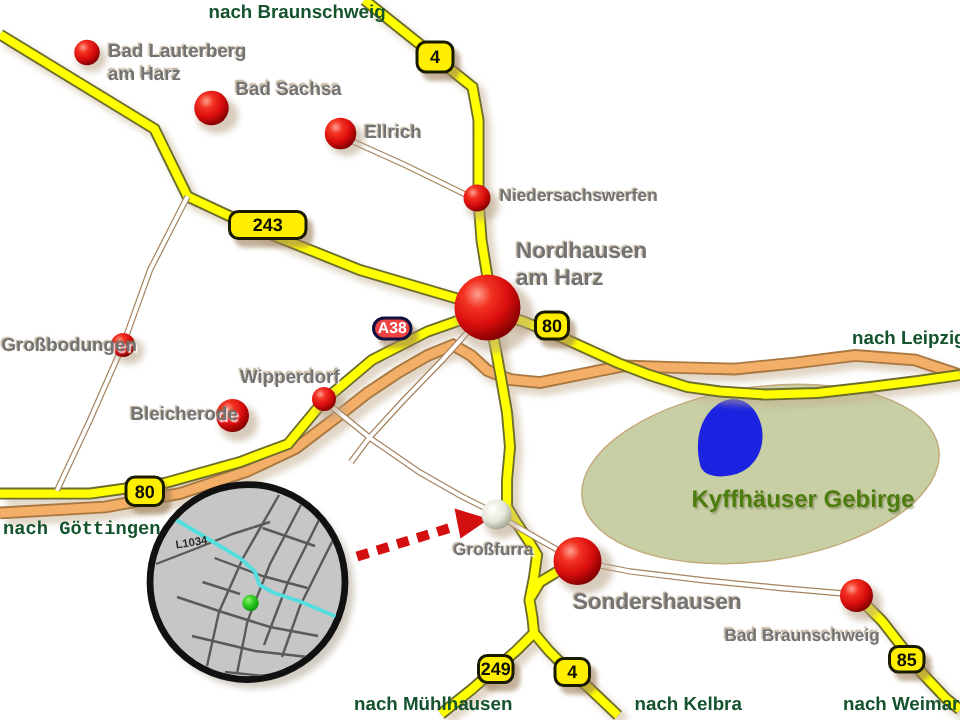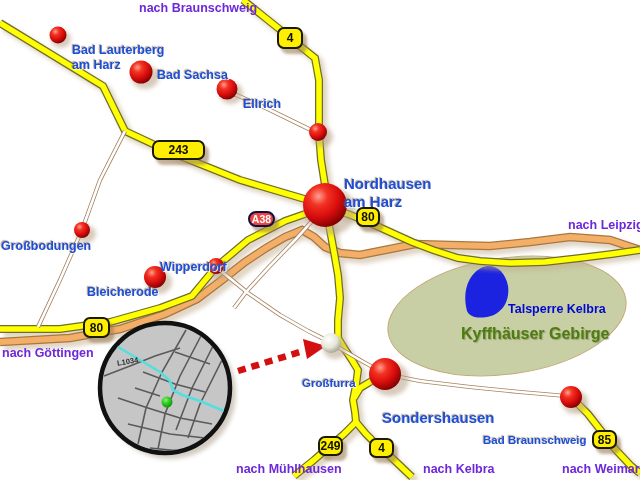--- a/index.html
+++ b/index.html
@@ -1,22 +1,22 @@
 <!DOCTYPE html>
 <html><head>
 <meta charset="utf-8">
 <style>
   html,body{margin:0;padding:0;background:#fff;}
   #stage{position:relative;width:640px;height:480px;background:#ffffff;overflow:hidden;
          font-family:"Liberation Sans",sans-serif;}
   #roads-svg{position:absolute;left:0;top:0;}
   .lbl{position:absolute;white-space:nowrap;}
-  .dir{font-weight:bold;font-size:12.5px;color:#6d28d9;}
-  .city{font-weight:bold;font-size:12.5px;color:#1d4ed8;line-height:15px;
-        text-shadow:1px 1px 1px rgba(255,255,255,.95), -1px -1px 1px rgba(125,95,50,.55);margin-top:16px;}
+  .dir{font-weight:bold;font-size:12.5px;color:#14532d;}
+  .city{font-weight:bold;font-size:12.5px;color:#737373;line-height:15px;
+        text-shadow:1px 1px 1px rgba(255,255,255,.95), -1px -1px 1px rgba(125,95,50,.55);}
   .city-sm{font-size:11.5px;line-height:13px;}
   .city-lg{font-size:15px;line-height:18px;}
   .lake-lbl{font-weight:bold;font-size:12.5px;color:#0008d0;}
   .region-lbl{font-weight:bold;font-size:16px;color:#4d7c0f;
         text-shadow:1px 1px 1px rgba(120,120,80,.55);}
   .inset-lbl{font-weight:bold;font-size:7.5px;color:#2a2a2a;transform:rotate(-9deg);}
   .rb{position:absolute;box-sizing:border-box;background:#ffee00;border:2px solid #1a1a00;
       border-radius:7px;color:#101000;font-weight:bold;font-size:12px;line-height:1;
       display:flex;align-items:center;justify-content:center;
       box-shadow:4px 5px 3px rgba(155,125,88,.6);}
@@ -169,43 +169,43 @@
       <circle cx="82" cy="230" r="8" fill="url(#gRed)"></circle>
       <circle cx="216" cy="266" r="8" fill="url(#gRed)"></circle>
       <circle cx="155" cy="277" r="11" fill="url(#gRed)"></circle>
       <circle cx="385" cy="374" r="16" fill="url(#gRed)"></circle>
       <circle cx="571" cy="397" r="11" fill="url(#gRed)"></circle>
     </g>
   </svg>
 
   <div class="lbl dir" style="left:139px;top:1px;">nach Braunschweig</div>
   <div class="lbl dir" style="left:568px;top:218px;">nach Leipzig</div>
-  <div class="lbl dir" style="left:2px;top:346px;">nach Göttingen</div>
+  <div class="lbl dir" style="left:2px;top:346px;font-family:Liberation Mono, monospace;">nach Göttingen</div>
   <div class="lbl dir" style="left:201px;top:462px;padding-left:35px;">nach Mühlhausen</div>
   <div class="lbl dir" style="left:423px;top:462px;">nach Kelbra</div>
   <div class="lbl dir" style="left:562px;top:462px;">nach Weimar</div>
 
   <div class="lbl city" style="left:72px;top:27px;">
     <span style="display:block">Bad Lauterberg</span>
     <span style="display:block">am Harz</span>
   </div>
   <div class="lbl city" style="left:157px;top:52px;">Bad Sachsa</div>
   <div class="lbl city" style="left:243px;top:81px;">Ellrich</div>
+  <div class="lbl city city-sm" style="left:333px;top:125px;">Niedersachswerfen</div>
   <div class="lbl city city-lg" style="left:344px;top:159px;">
     <span style="display:block">Nordhausen</span>
     <span style="display:block">am Harz</span>
   </div>
   <div class="lbl city" style="left:1px;top:223px;">Großbodungen</div>
   <div class="lbl city" style="left:160px;top:244px;">Wipperdorf</div>
   <div class="lbl city" style="left:87px;top:269px;">Bleicherode</div>
   <div class="lbl city city-sm" style="left:302px;top:361px;">Großfurra</div>
   <div class="lbl city city-lg" style="left:382px;top:393px;">Sondershausen</div>
   <div class="lbl city city-sm" style="left:483px;top:418px;">Bad Braunschweig</div>
 
-  <div class="lbl lake-lbl" style="left:508px;top:302px;">Talsperre Kelbra</div>
   <div class="lbl region-lbl" style="left:461px;top:325px;">Kyffhäuser Gebirge</div>
 
   <div class="lbl inset-lbl" style="left:117px;top:357px;">L1034</div>
 
   <div class="rb" style="left:277px;top:27px;width:26px;height:22px;">4</div>
   <div class="rb" style="left:152px;top:140px;width:53px;height:20px;">243</div>
   <div class="rb rb-blue" style="left:248px;top:211px;width:27px;height:16px;">A38</div>
   <div class="rb" style="left:356px;top:207px;width:24px;height:20px;">80</div>
   <div class="rb" style="left:83px;top:317px;width:27px;height:21px;">80</div>
   <div class="rb" style="left:318px;top:436px;width:25px;height:20px;">249</div>

